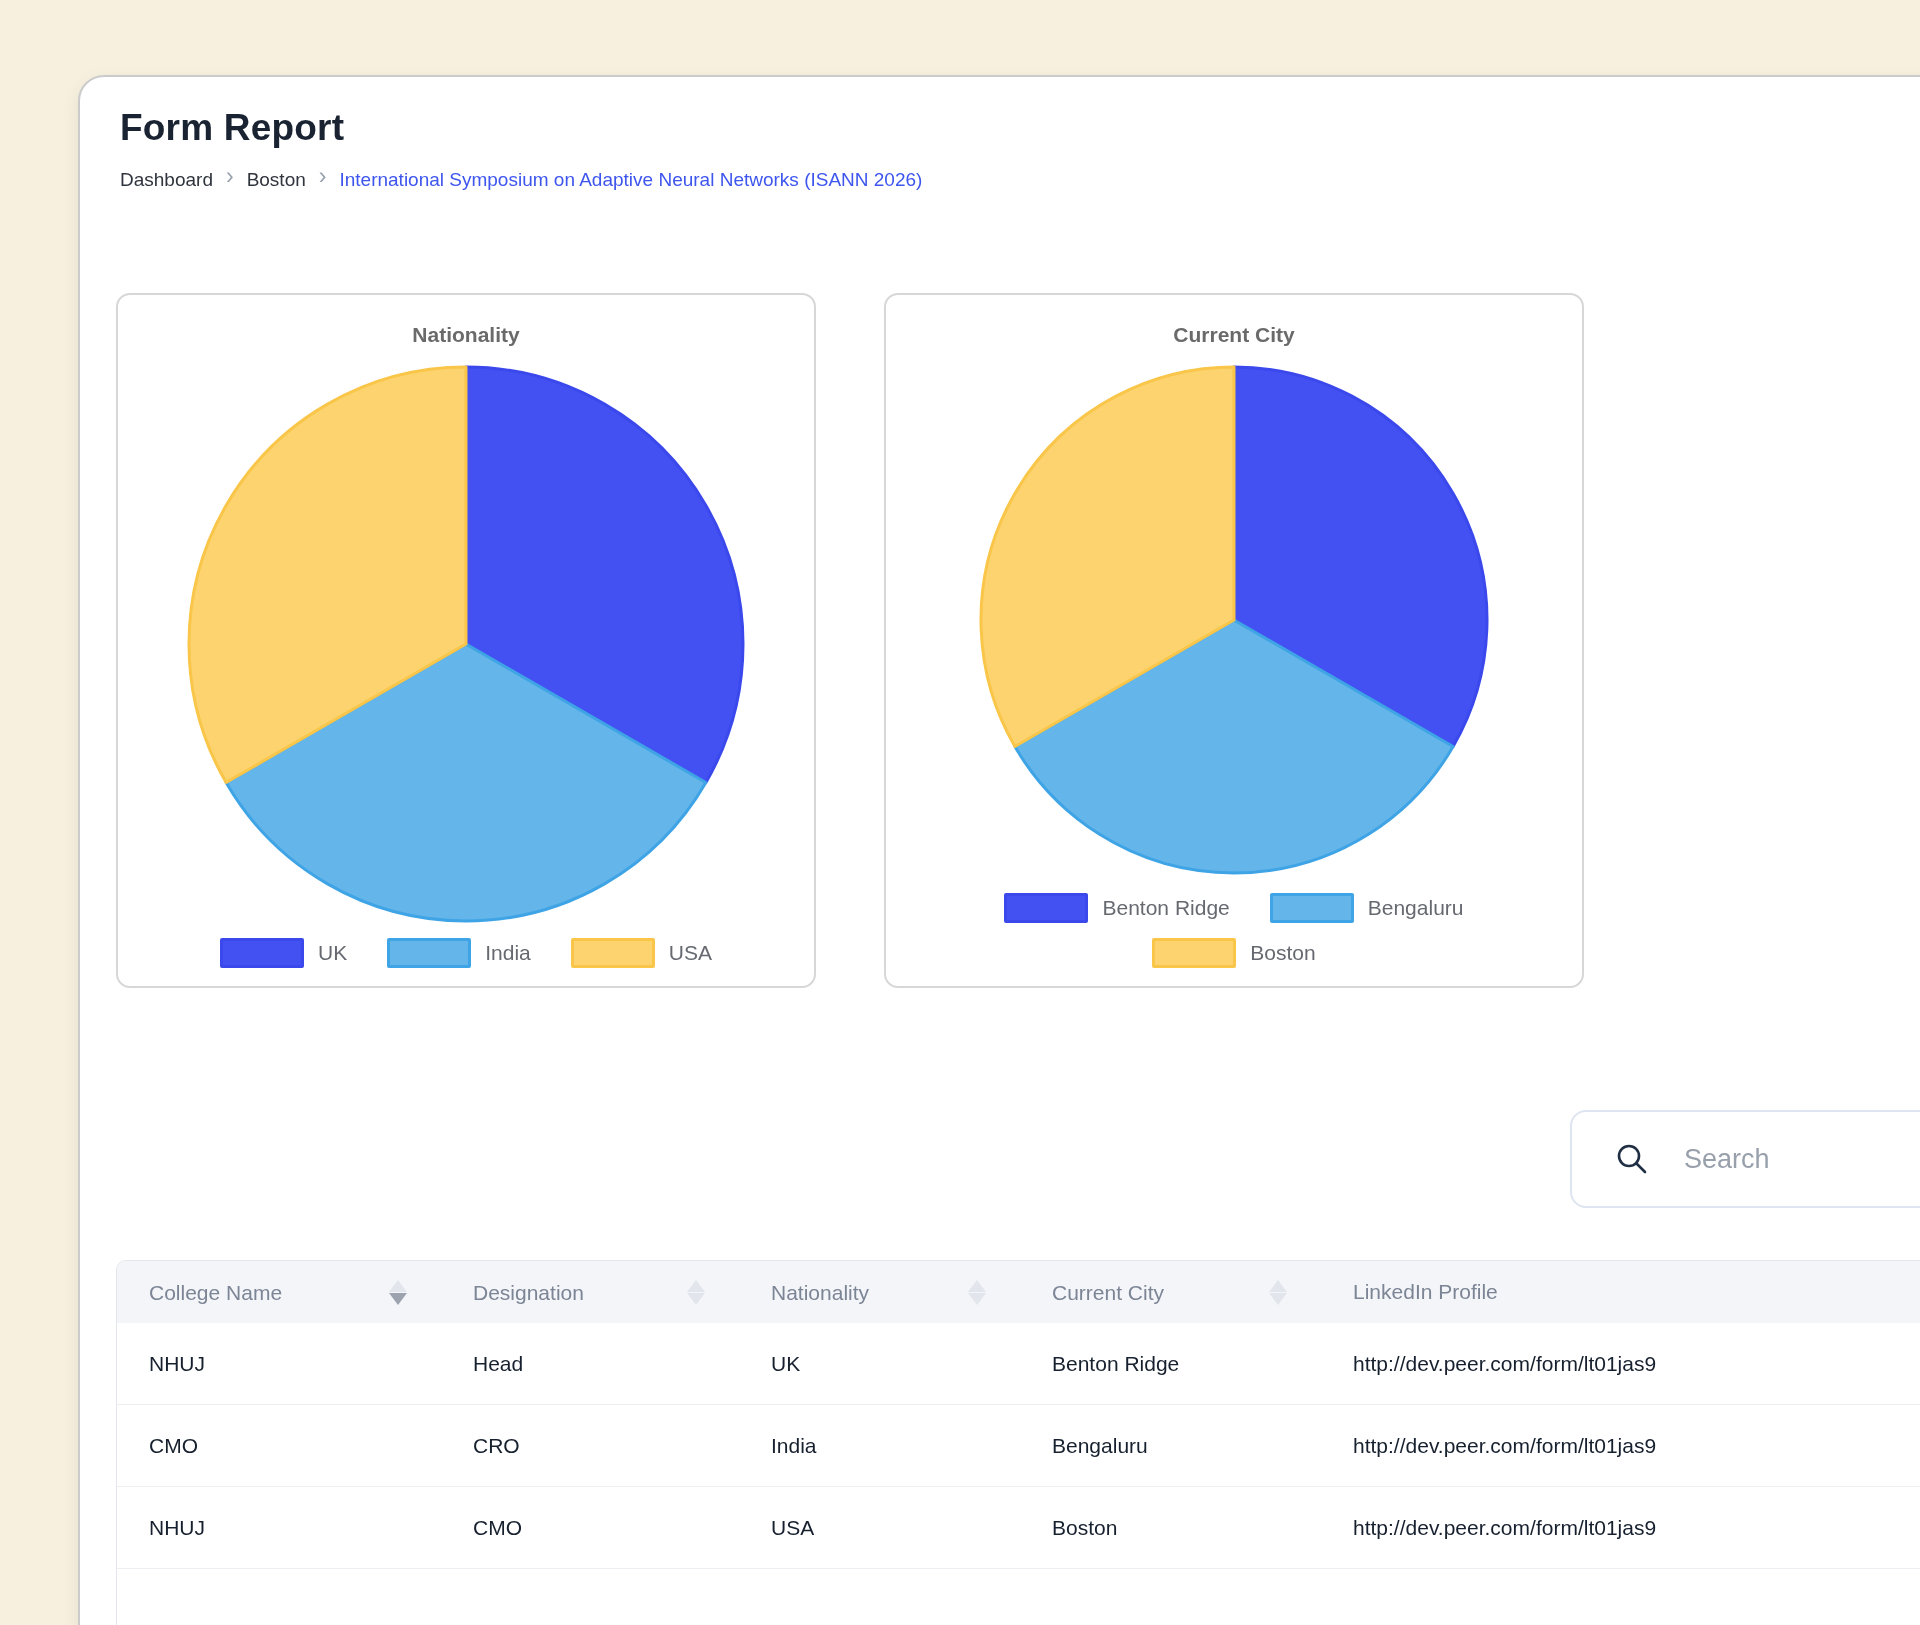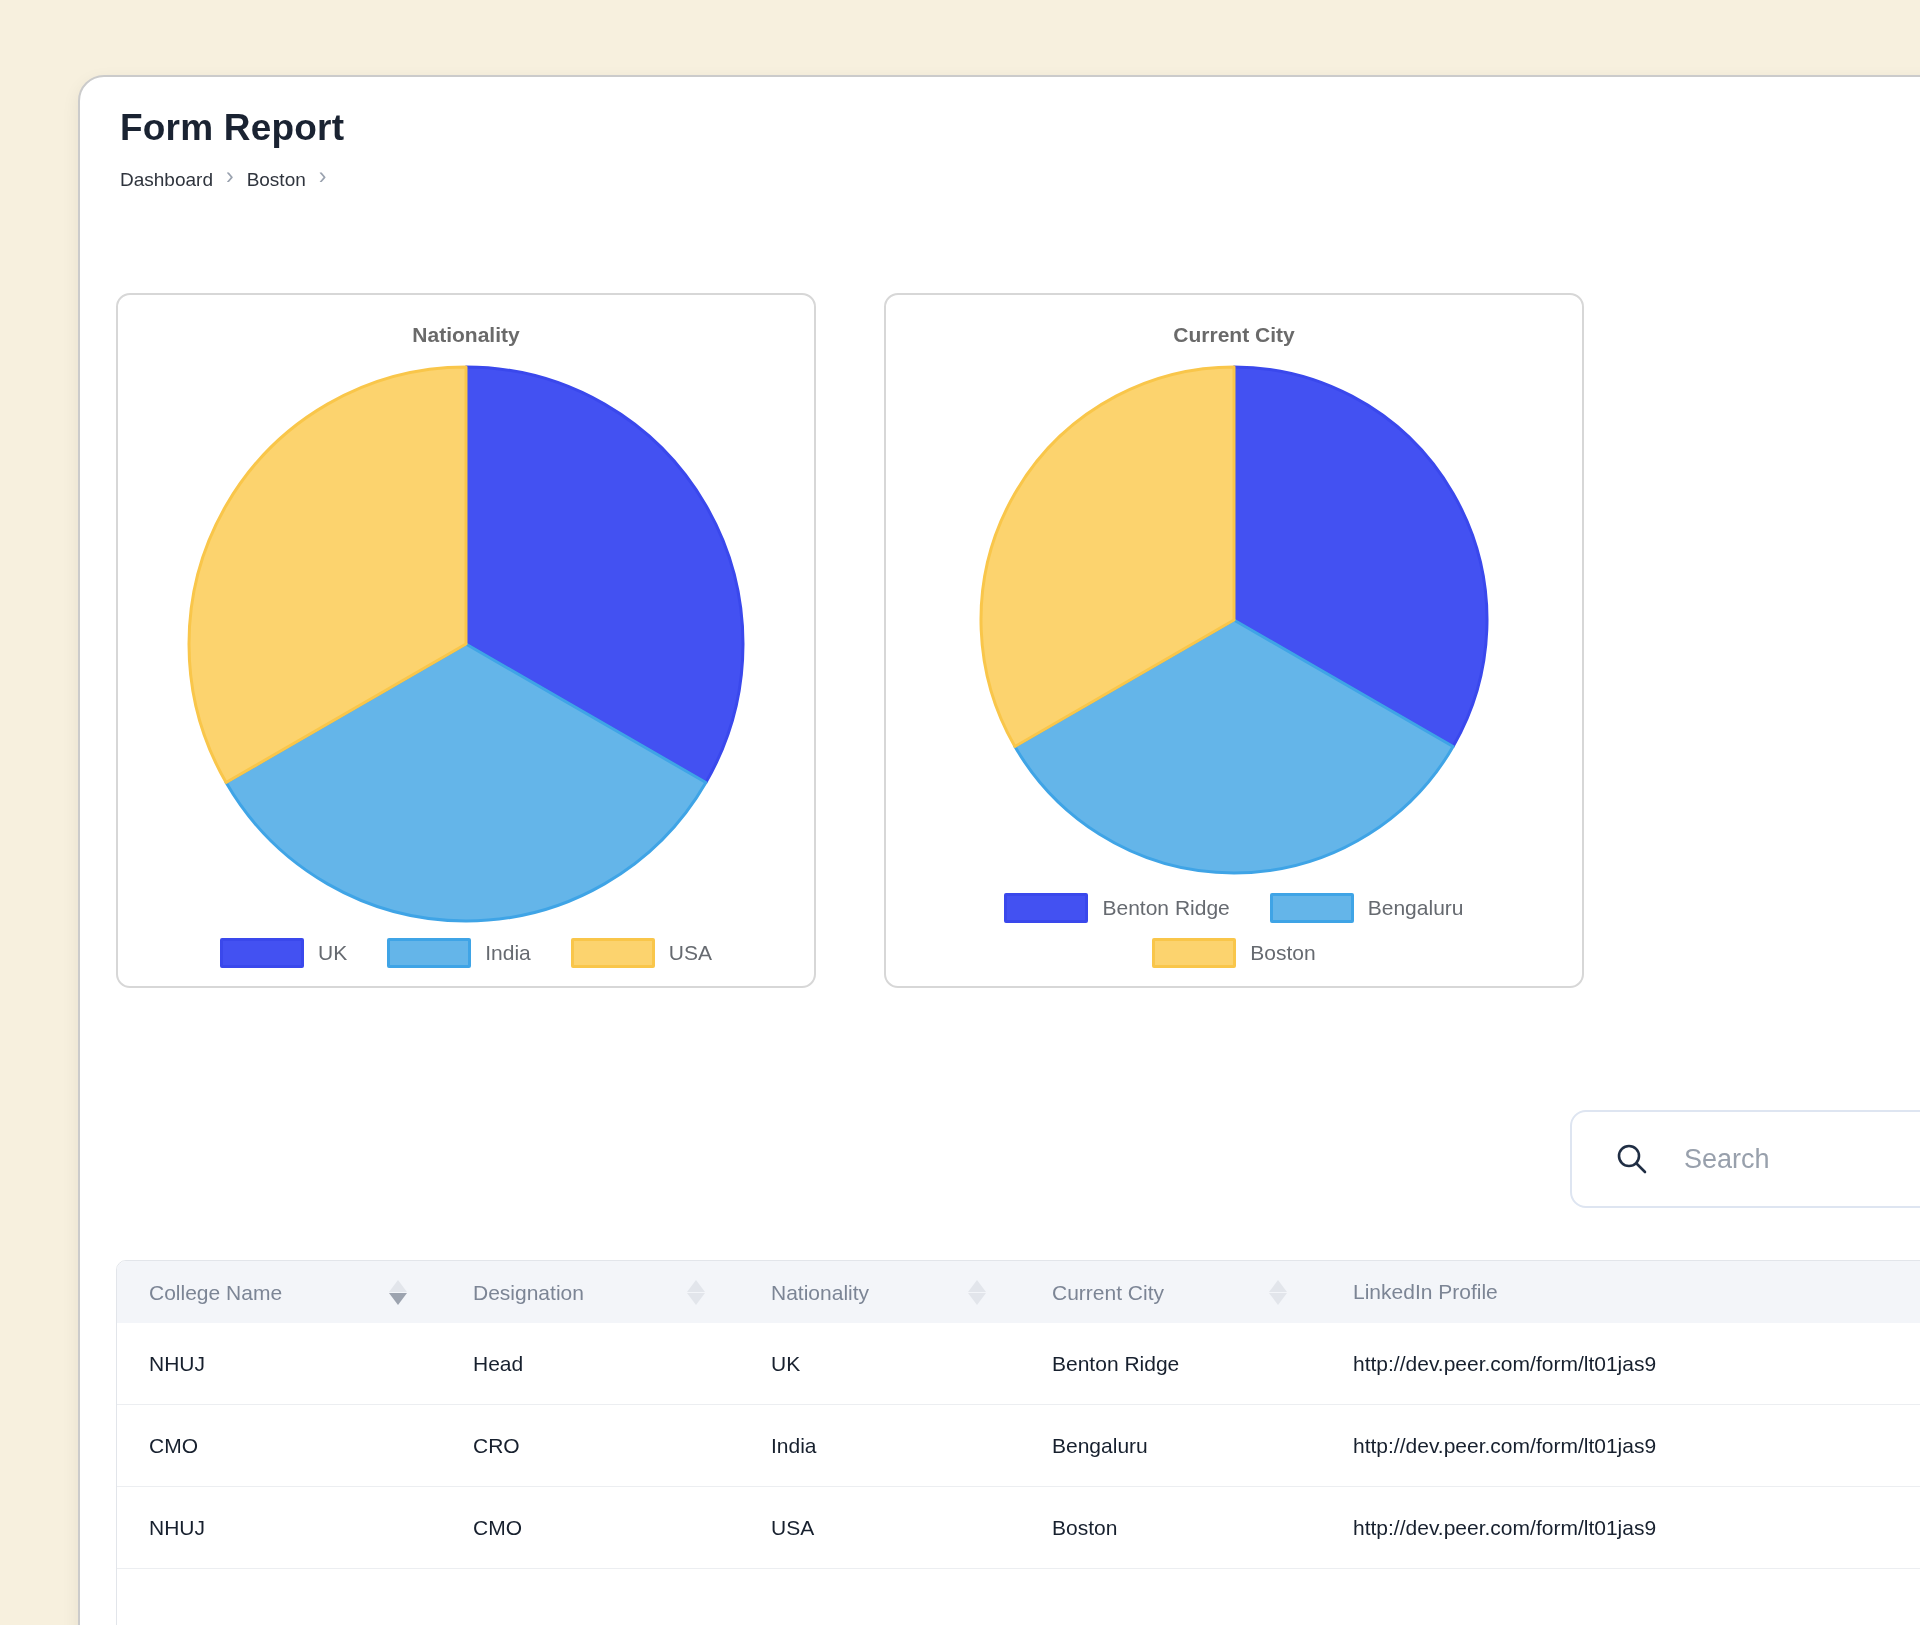--- a/index.html
+++ b/index.html
@@ -178,20 +178,21 @@
 
 <div class="main-card">
 
   <div class="report-header">
     <h1 class="page-title">Form Report</h1>
     <div class="breadcrumb">
       <span class="crumb">Dashboard</span>
       <span class="crumb-sep">›</span>
       <span class="crumb">Boston</span>
       <span class="crumb-sep">›</span>
+      <span class="crumb-link">International Symposium on Adaptive Neural Networks (ISANN 2026)</span>
     </div>
   </div>
 
   <div class="charts-row">
     <div class="chart-card">
       <div class="chart-title">Nationality</div>
       <div class="pie-wrap"><svg width="562" height="562" viewBox="0 0 562 562">
             <path d="M 281 281 L 281.00 4.00 A 277 277 0 0 1 520.89 419.50 Z" fill="#4351F2" stroke="#3A48EC" stroke-width="3" stroke-linejoin="round"></path>
             <path d="M 281 281 L 520.89 419.50 A 277 277 0 0 1 41.11 419.50 Z" fill="#64B5E9" stroke="#3FA4E6" stroke-width="3" stroke-linejoin="round"></path>
             <path d="M 281 281 L 41.11 419.50 A 277 277 0 0 1 281.00 4.00 Z" fill="#FCD36E" stroke="#F9C64A" stroke-width="3" stroke-linejoin="round"></path>

